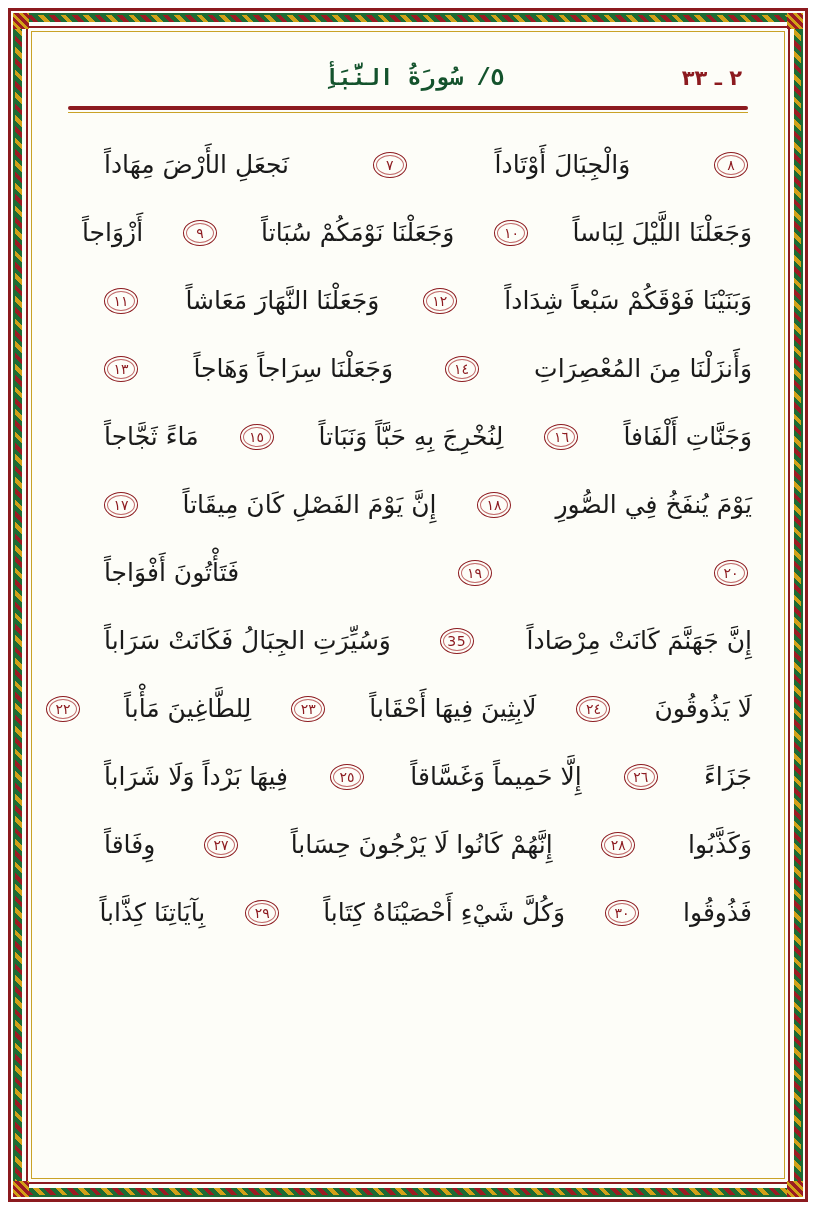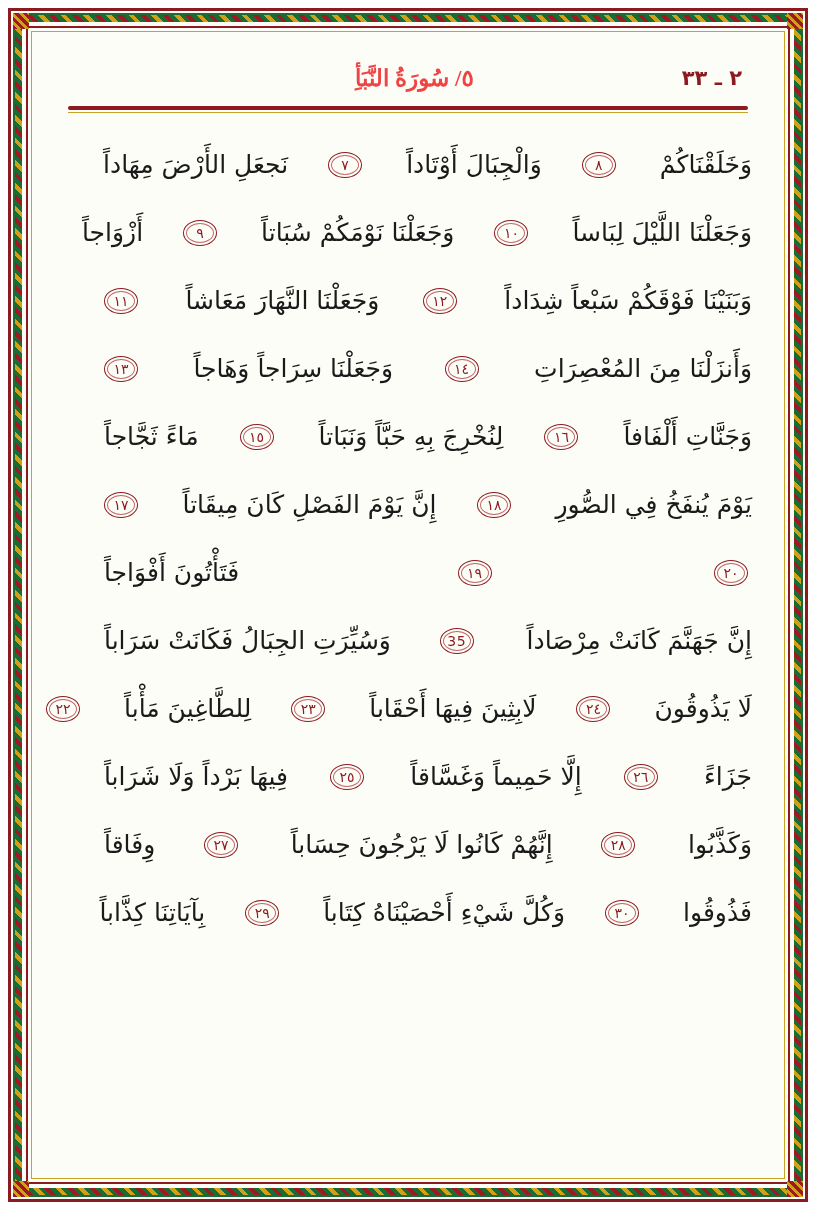--- a/index.html
+++ b/index.html
@@ -123,22 +123,22 @@
   .header-pages {
     color: #8c1a1f;
     font-family: "DejaVu Sans", sans-serif;
     font-size: 21px;
     font-weight: bold;
     letter-spacing: 1px;
     white-space: nowrap;
   }
   .header-pages { opacity: 0; } 
   .header-title {
-    color: #ef4444;
-    font-family: Liberation Serif, serif;
+    color: #14532d;
+    font-family: Liberation Mono, monospace;
     font-size: 23px;
     font-weight: bold;
     white-space: nowrap;
   }
   .header-rule {
     margin: 6px 10px 0 10px;
     height: 4px;
     background: #8c1a1f;
     border-radius: 2px;
   }
@@ -226,21 +226,20 @@
       <div class="header-juz">٢ ـ ٣٣</div>
       <div class="header-title">٥/ سُورَةُ النَّبَأِ</div>
       <div class="header-pages">٣٣ ـ ٣٢</div>
     </div>
     <div class="header-rule"></div>
     <div class="header-rule-thin"></div>
 
     <div class="quran">
 
       <div class="ayah-line">
-        <span>وَخَلَقْنَاكُمْ</span>
         <span class="ayah-num"><i>٨</i></span>
         <span>وَالْجِبَالَ أَوْتَاداً</span>
         <span class="ayah-num"><i>٧</i></span>
         <span>نَجعَلِ الأَرْضَ مِهَاداً</span>
       </div>
 
       <div class="ayah-line">
         <span>وَجَعَلْنَا اللَّيْلَ لِبَاساً</span>
         <span class="ayah-num"><i>١٠</i></span>
         <span>وَجَعَلْنَا نَوْمَكُمْ سُبَاتاً</span>

